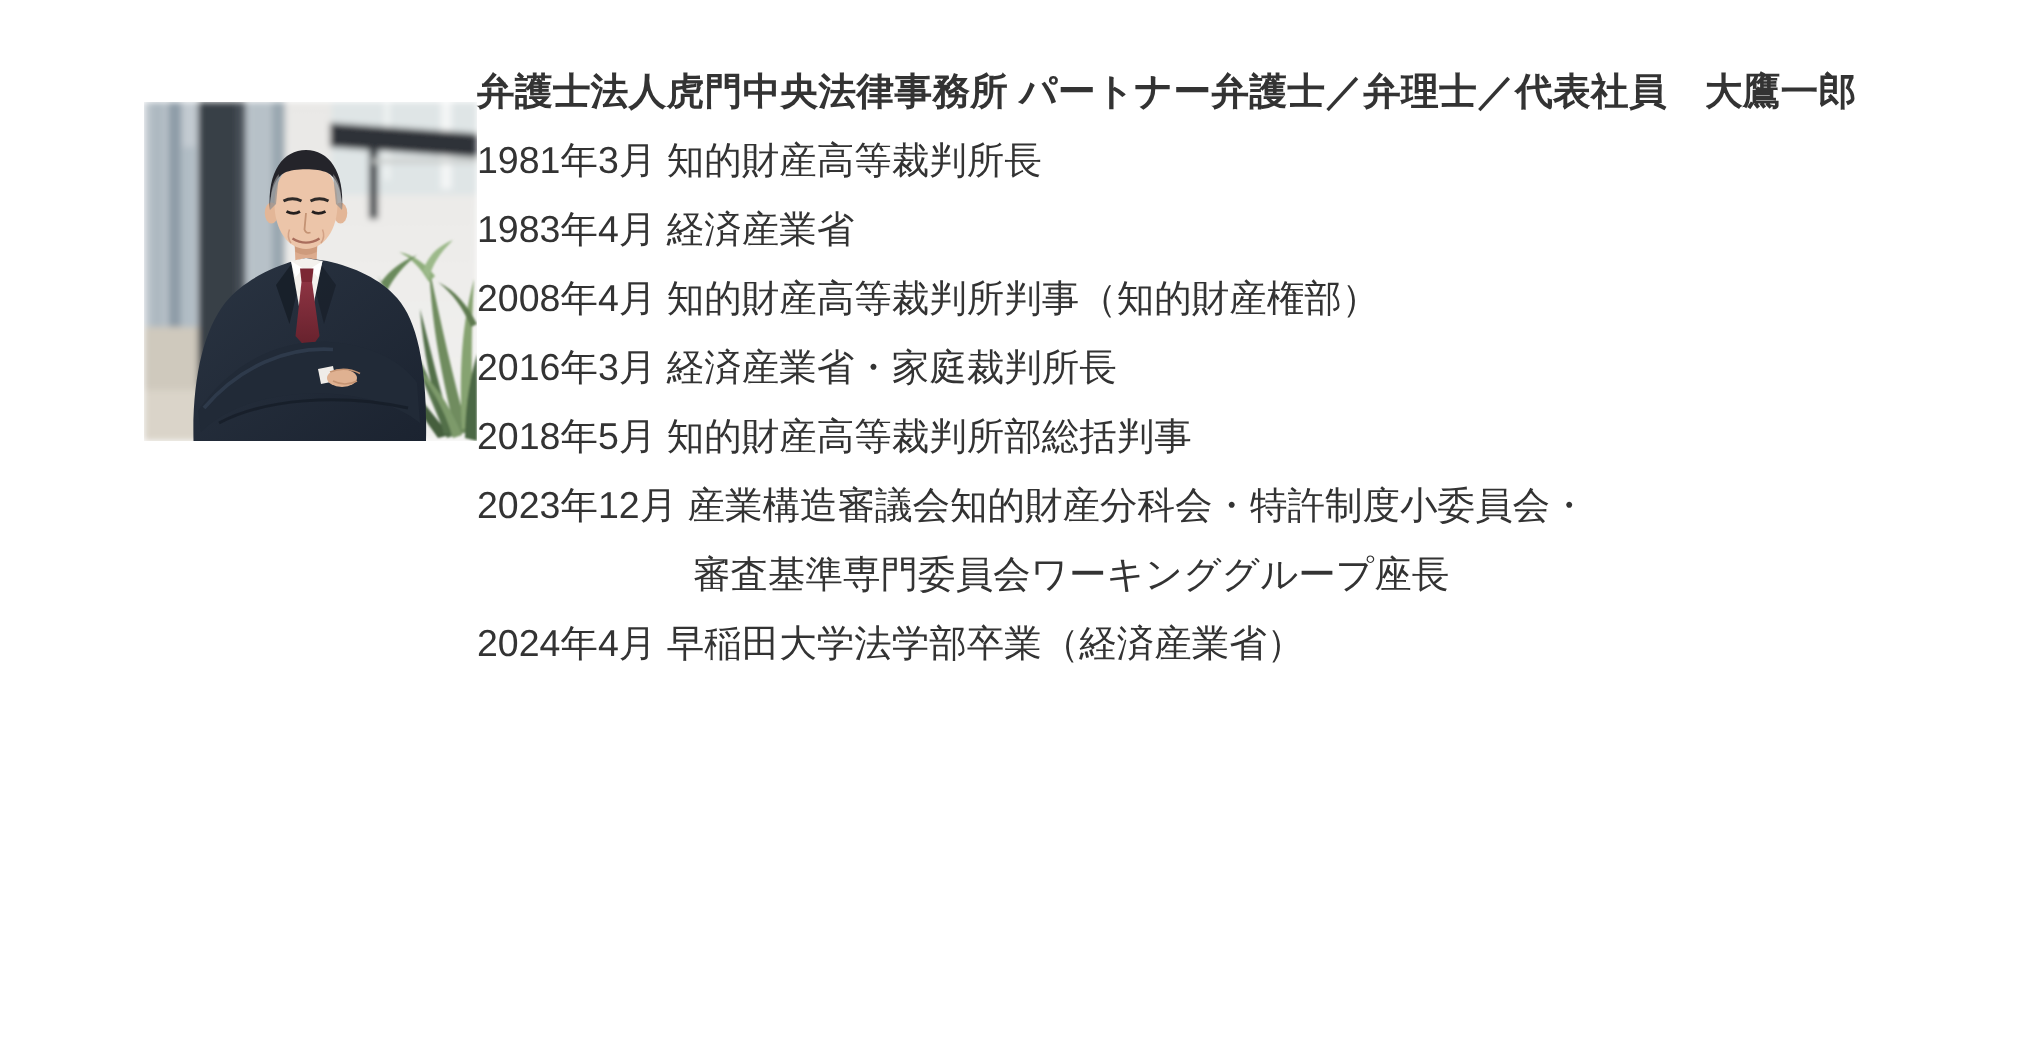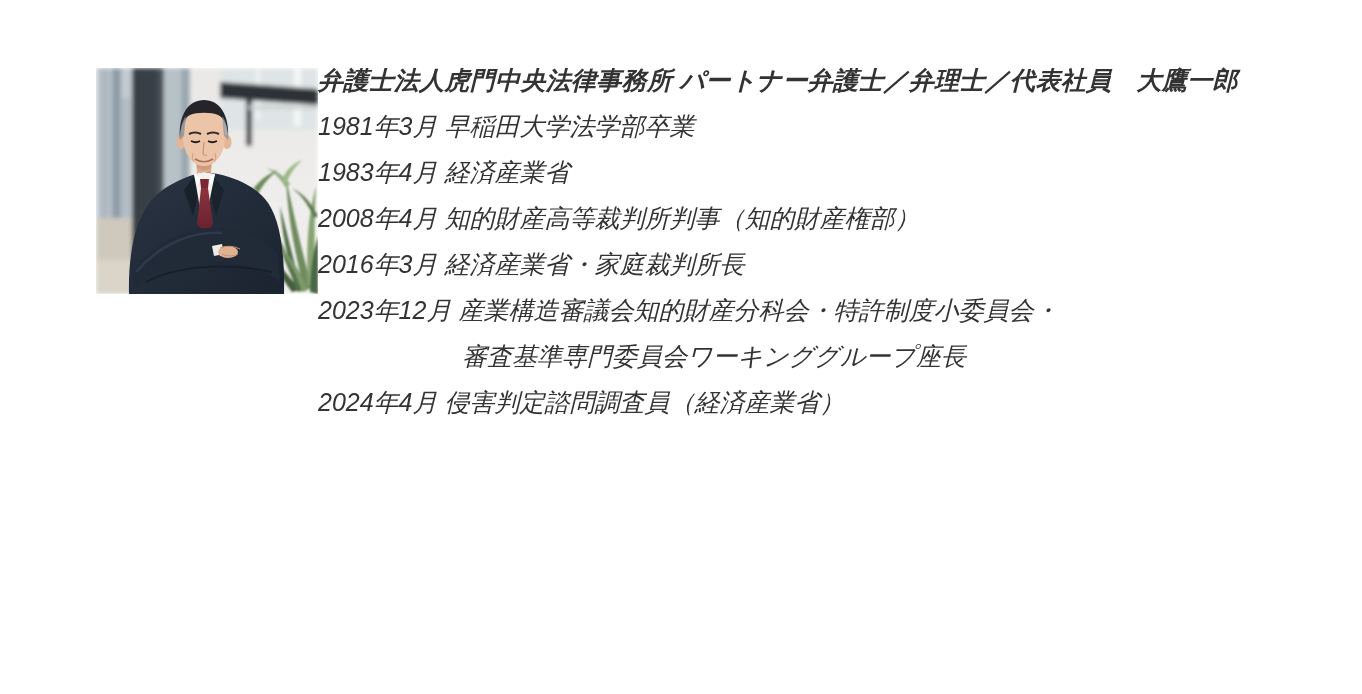--- a/index.html
+++ b/index.html
@@ -20,26 +20,25 @@
     left: 56px;
     top: 52px;
     width: 222px;
     height: 226px;
     overflow: hidden;
   }
   .profile-photo svg { display: block; }
   .bio {
     position: absolute;
     left: 318px;
-    top: 57px;
+    top: 38px;
     width: 1010px;
     font-size: 25px;
     line-height: 46px;
     color: #333333;
-    font-style: italic;
   }
   .bio-title {
     margin: 0;
     font-size: 25px;
     font-weight: 700;
     line-height: 46px;
     letter-spacing: 0.3px;
     white-space: nowrap;
   }
   .tl-row {
@@ -165,20 +164,21 @@
         <path d="M119,85 Q121,90 118,94" stroke="#d3a286" stroke-width="1" fill="none"></path>
         <path d="M99,91 Q108,96.5 117,91" stroke="#a96d5c" stroke-width="1.6" fill="none"></path>
       </g>
     </g>
   </svg>
 </figure>
 
 <section class="bio">
   <h1 class="bio-title">弁護士法人虎門中央法律事務所 パートナー弁護士／弁理士／代表社員　大鷹一郎</h1>
   <div>
-      <p class="tl-row"><span>1981年3月</span><span> 早稲田大学法学部卒業</span></p>
+      <p class="tl-row"><span>1981年3月</span><span> 知的財産高等裁判所長</span></p>
       <p class="tl-row"><span>1983年4月</span><span> 経済産業省</span></p>
       <p class="tl-row"><span>2008年4月</span><span> 知的財産高等裁判所判事（知的財産権部）</span></p>
       <p class="tl-row"><span>2016年3月</span><span> 経済産業省・家庭裁判所長</span></p>
+      <p class="tl-row"><span>2018年5月</span><span> 知的財産高等裁判所部総括判事</span></p>
       <p class="tl-row"><span>2023年12月</span><span> 産業構造審議会知的財産分科会・特許制度小委員会・</span><br><span class="tl-cont">審査基準専門委員会ワーキンググループ座長</span></p>
-      <p class="tl-row"><span>2024年4月</span><span> 侵害判定諮問調査員（経済産業省）</span></p>
+      <p class="tl-row"><span>2024年4月</span><span> 早稲田大学法学部卒業（経済産業省）</span></p>
     </div>
 </section>
 
 </body></html>

